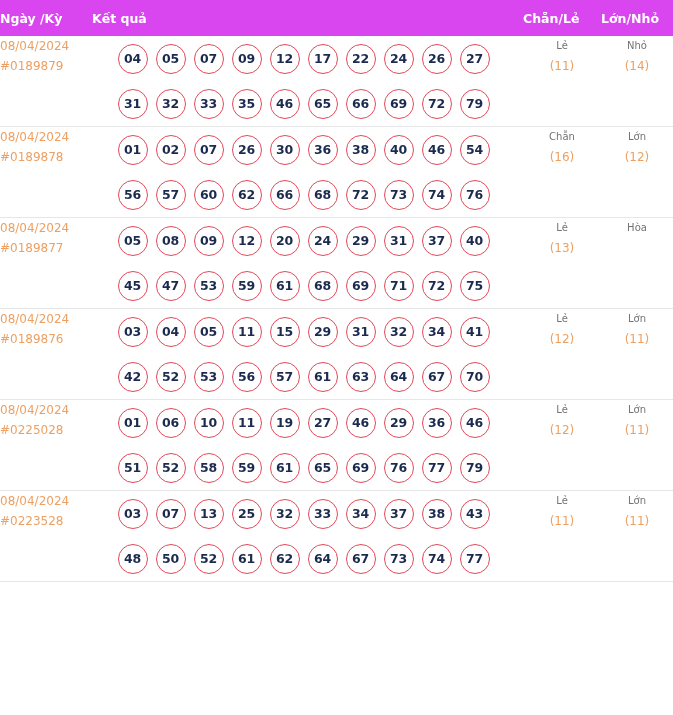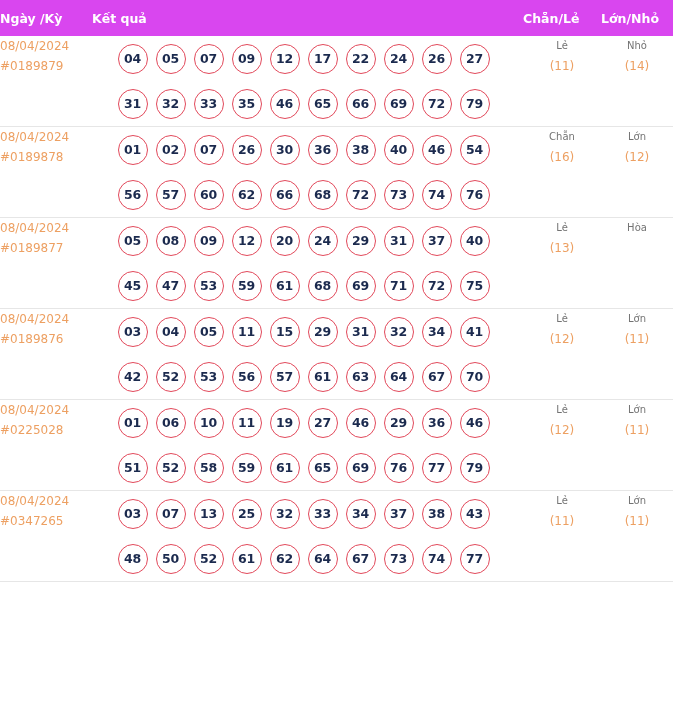--- a/index.html
+++ b/index.html
@@ -320,21 +320,21 @@
           <span class="verdict-count">(12)</span>
         </td>
         <td class="cell-bigsmall">
           <span class="verdict-label">Lớn</span>
           <span class="verdict-count">(11)</span>
         </td>
       </tr>
       <tr class="draw-row">
         <td class="cell-date">
           <span class="date-text">08/04/2024</span>
-          <span class="draw-id">#0347265</span>
+          <span class="draw-id">#0223528</span>
         </td>
         <td class="cell-result">
           <div class="ball-line">
             <div class="ball">03</div>
             <div class="ball">07</div>
             <div class="ball">13</div>
             <div class="ball">25</div>
             <div class="ball">32</div>
             <div class="ball">33</div>
             <div class="ball">34</div>

